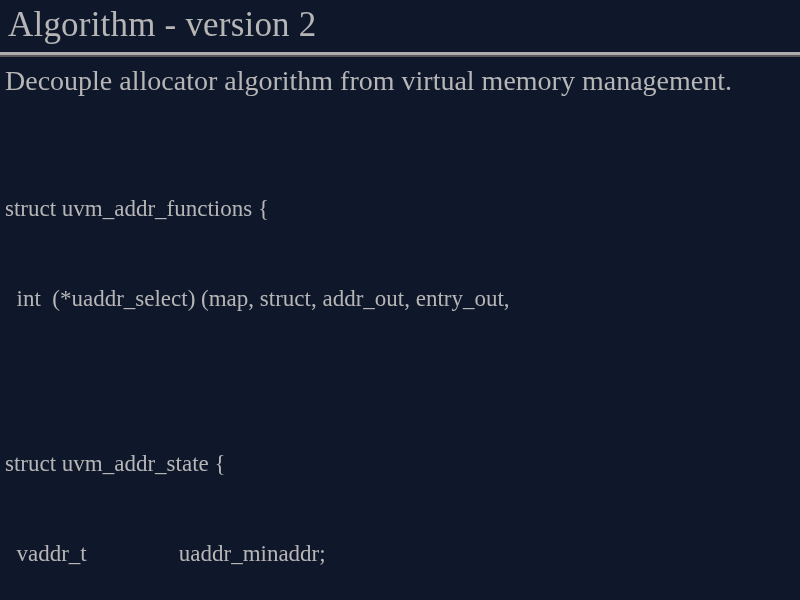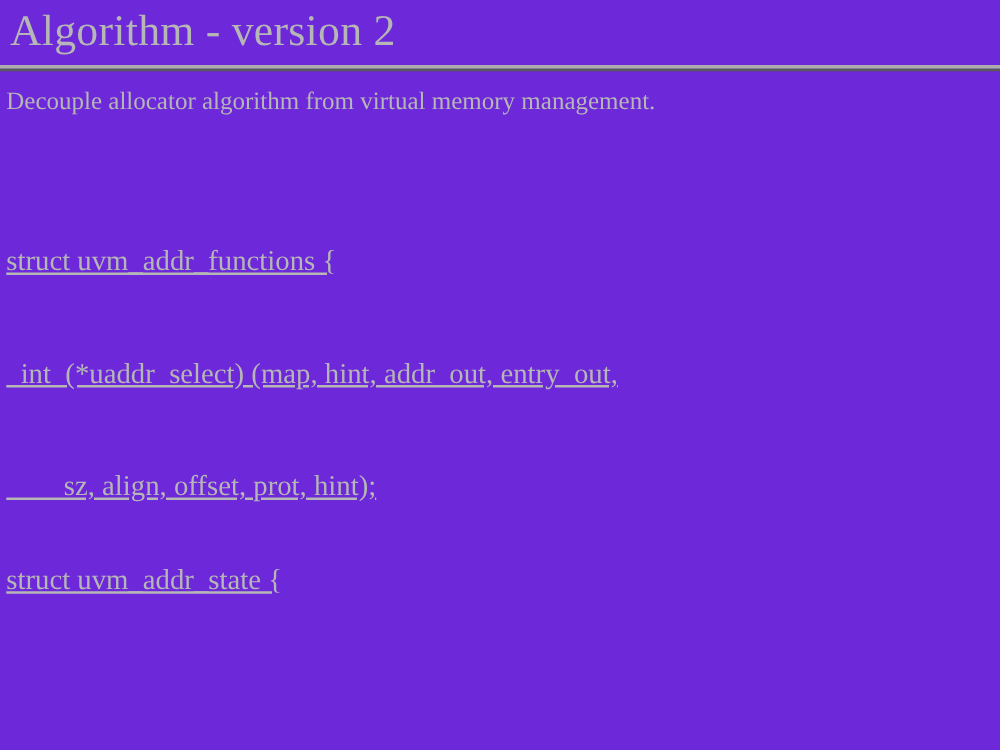--- a/index.html
+++ b/index.html
@@ -12,21 +12,21 @@
     width: 800px;
     height: 600px;
     overflow: hidden;
     font-family: "Liberation Serif", "DejaVu Serif", serif;
   }
 
   .slide {
     position: relative;
     width: 800px;
     height: 600px;
-    background: #6d28d9;
+    background: #0f172a;
     box-sizing: border-box;
   }
 
   
   .slide-title {
     position: absolute;
     left: 8px;
     top: 2px;
     font-size: 35px;
     line-height: 46px;
@@ -58,66 +58,65 @@
     width: 800px;
     height: 2px;
     background: #585858;
   }
 
   
   .subtitle {
     position: absolute;
     left: 5px;
     top: 66px;
-    font-size: 20px;
+    font-size: 28px;
     line-height: 30px;
     color: #b6b6b6;
     white-space: pre;
   }
 
   
   .code-block {
     position: absolute;
     left: 5px;
     font-size: 23px;
     line-height: 30px;
     color: #b6b6b6;
     white-space: pre;
   }
   .code-block.block-1 { top: 134px; }
   .code-block.block-2 { top: 389px; }
 
   .code-line {
     white-space: pre;
     height: 30px;
-    text-decoration: underline;
   }
 </style>
 </head>
 <body>
 
 <div class="slide">
 
   <div class="slide-title">Algorithm - version 2</div>
 
   <div class="title-rule">
     <div class="rule-light"></div>
     <div class="rule-dark"></div>
   </div>
 
   <div class="subtitle">Decouple allocator algorithm from virtual memory management.</div>
 
   <div class="code-block block-1">
     <div class="code-line">struct uvm_addr_functions {</div>
-    <div class="code-line">  int  (*uaddr_select) (map, hint, addr_out, entry_out,</div>
-    <div class="code-line">        sz, align, offset, prot, hint);</div>
+    <div class="code-line">  int  (*uaddr_select) (map, struct, addr_out, entry_out,</div>
     
     
   </div>
 
   <div class="code-block block-2">
     <div class="code-line">struct uvm_addr_state {</div>
+    <div class="code-line">  vaddr_t                uaddr_minaddr;</div>
     
     
     
   </div>
 
 </div>
 
 </body></html>

